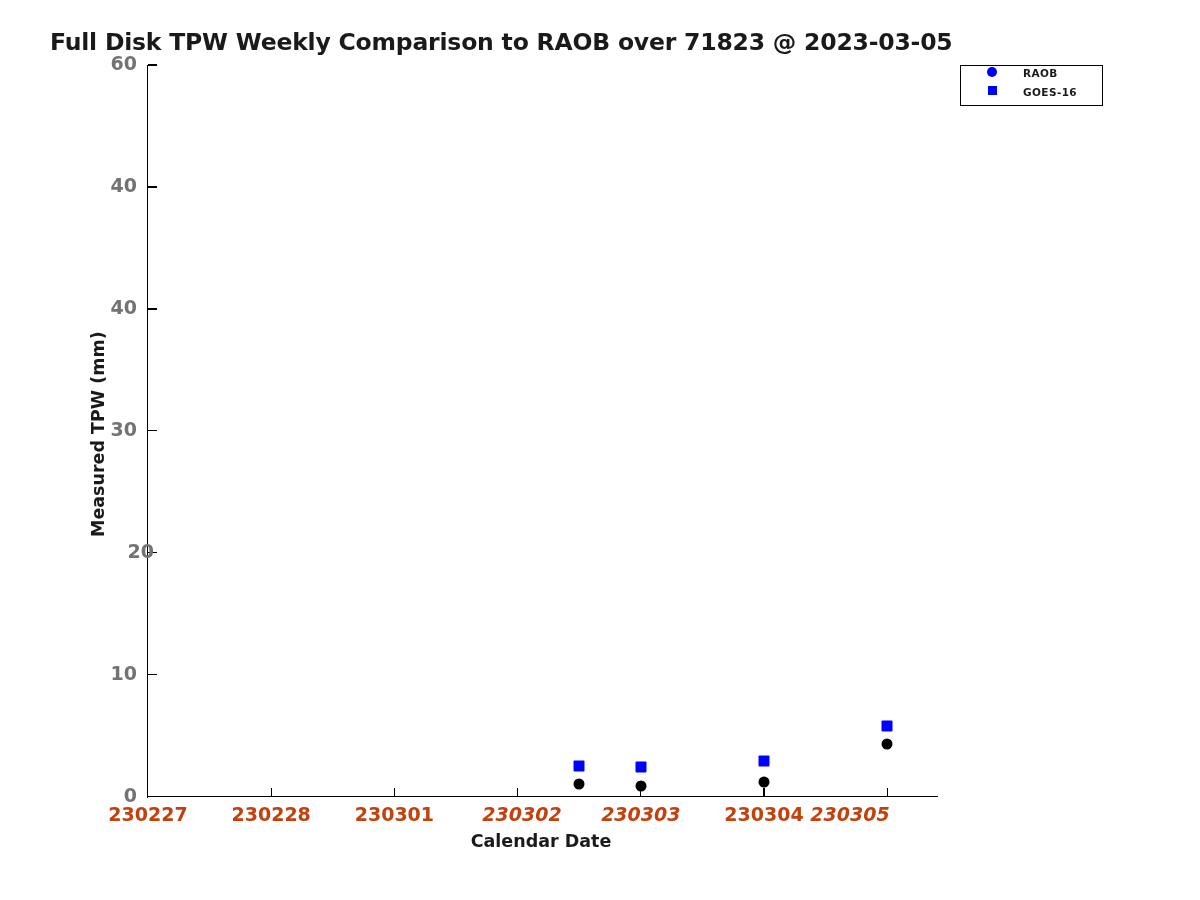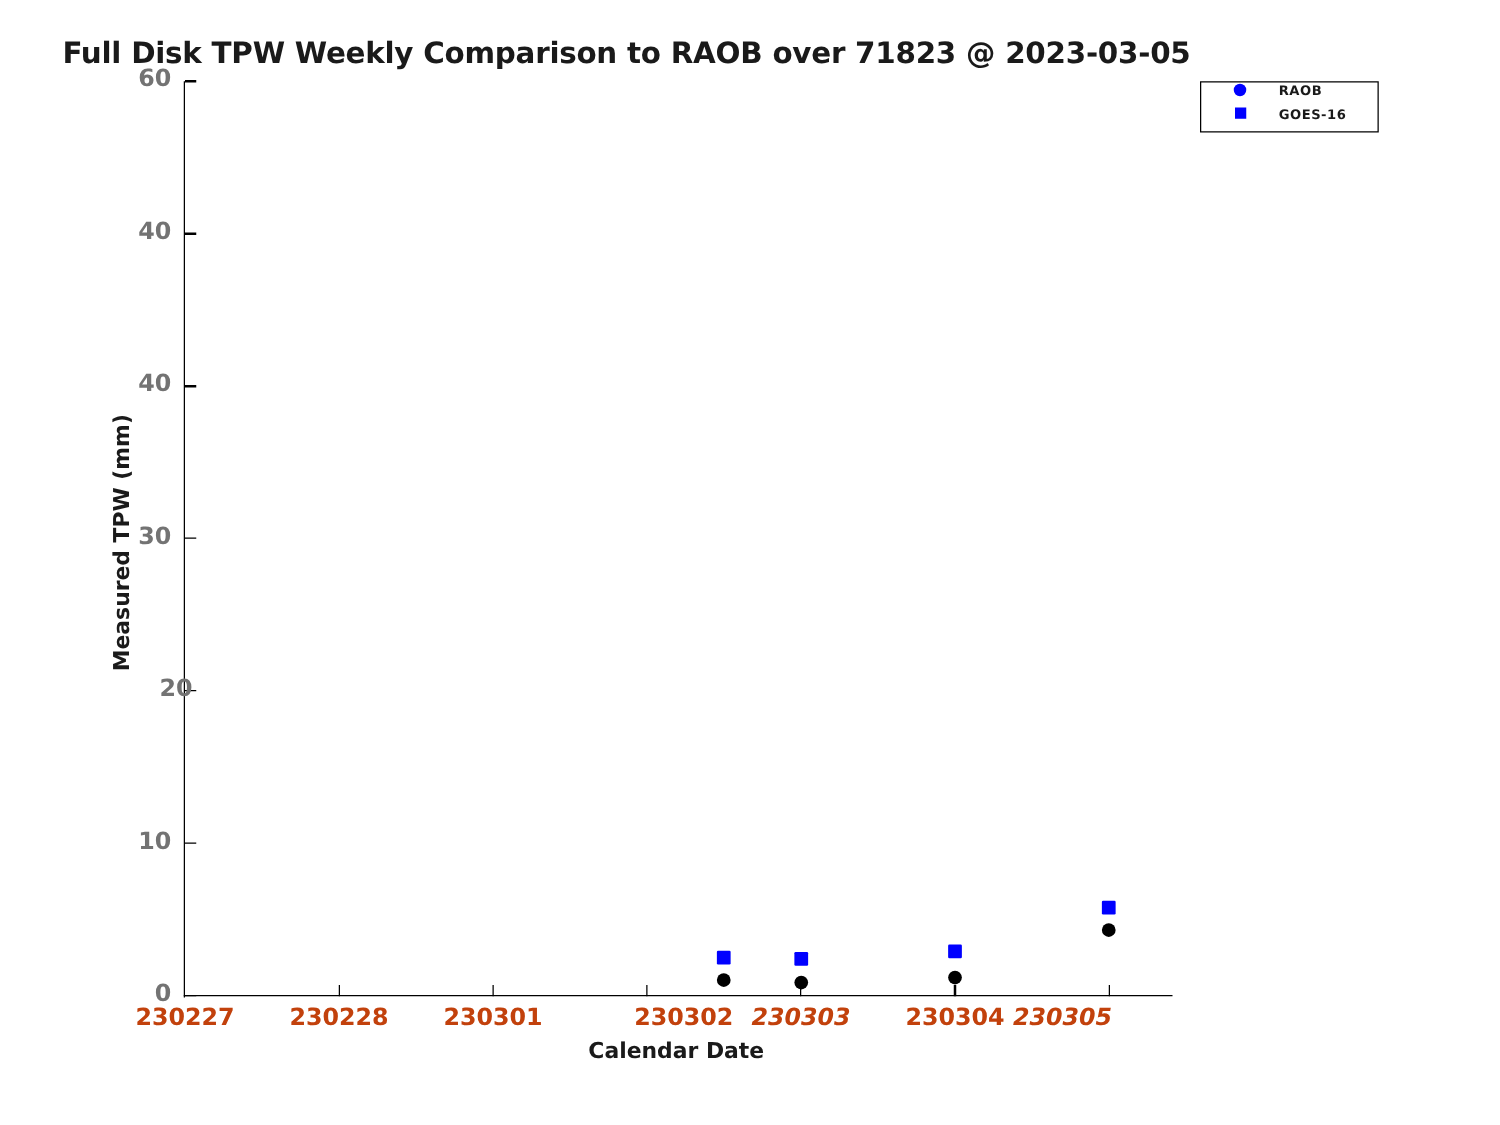--- a/index.html
+++ b/index.html
@@ -203,21 +203,21 @@
       <div class="ytick" style="top: 64.3px;"></div>
       <div class="ytick-label" style="left: 85px; width: 52px; right: auto; top: 52px;">60</div>
     </div>
   <div id="xtick-layer">
       <div class="xtick-label" style="left: 148px;">230227</div>
       <div class="xtick" style="left: 270.5px;"></div>
       <div class="xtick-label" style="left: 271.2px;">230228</div>
       <div class="xtick" style="left: 393.7px;"></div>
       <div class="xtick-label" style="left: 394.4px;">230301</div>
       <div class="xtick" style="left: 516.9px;"></div>
-      <div class="xtick-label" style="left: 547px;">230302</div>
+      <div class="xtick-label" style="left: 522px; font-style: italic;">230302</div>
       <div class="xtick" style="left: 640.1px;"></div>
       <div class="xtick-label" style="left: 640.8px; font-style: italic;">230303</div>
       <div class="xtick" style="left: 763.3px;"></div>
       <div class="xtick-label" style="left: 764px;">230304</div>
       <div class="xtick" style="left: 886.5px;"></div>
       <div class="xtick-label" style="left: 850px; font-style: italic;">230305</div>
     </div>
 
   <div class="xaxis-title">Calendar Date</div>
 

